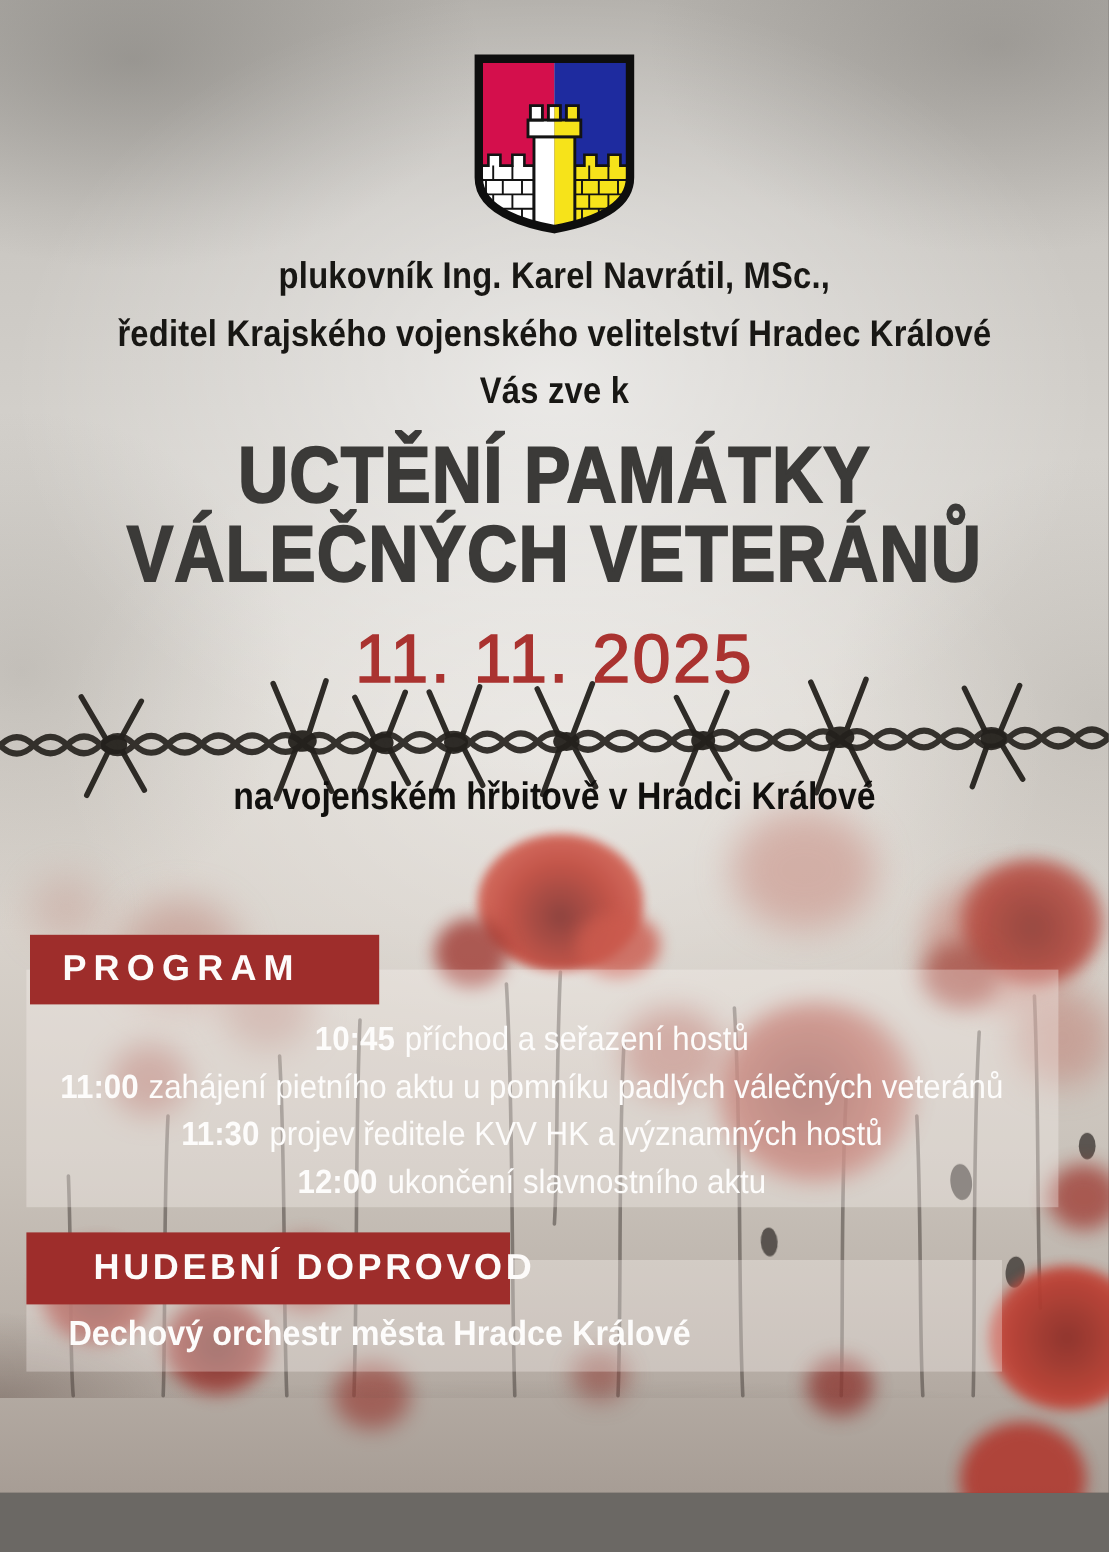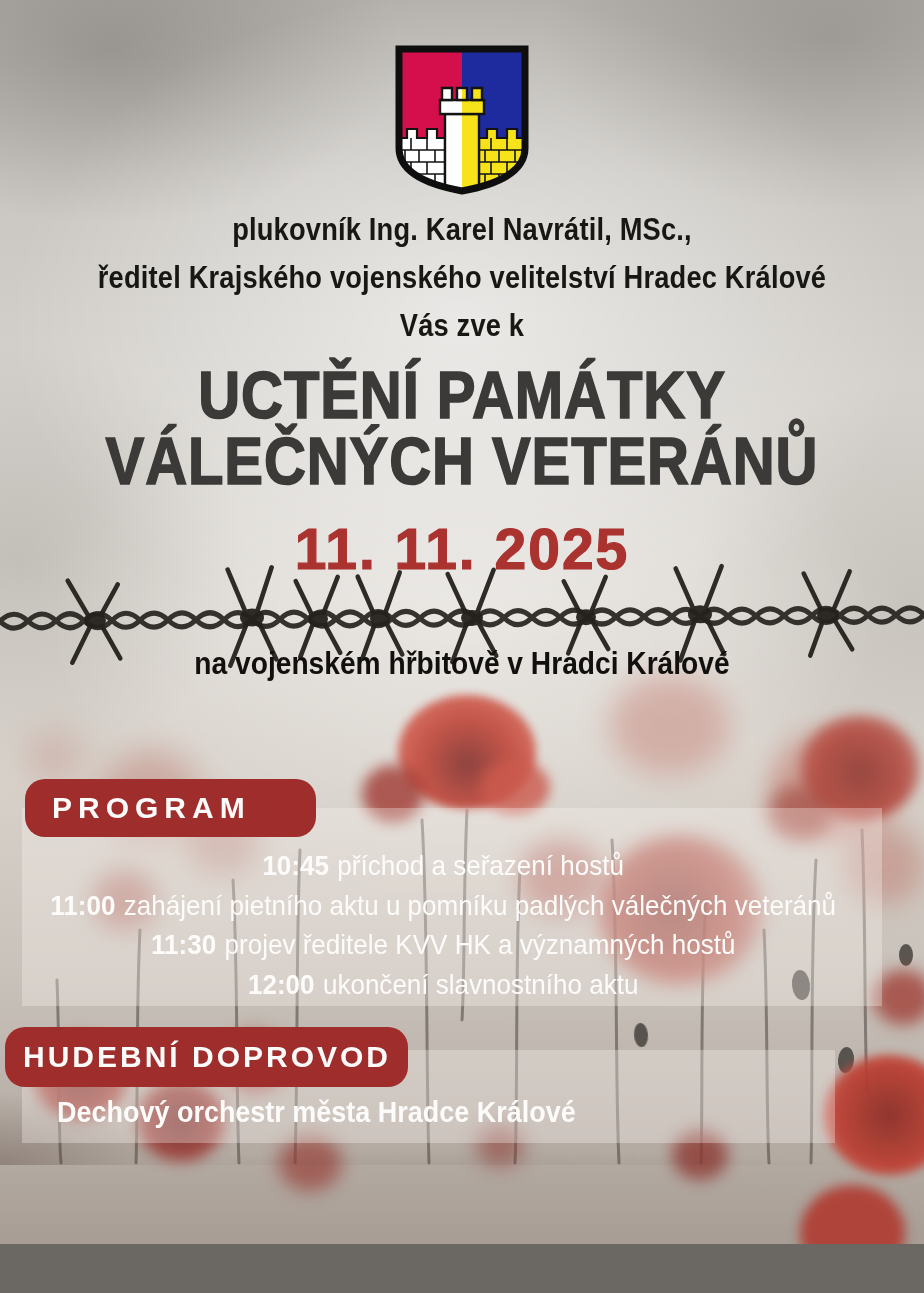--- a/index.html
+++ b/index.html
@@ -28,38 +28,38 @@
 
   
   .crest{position:absolute;left:394px;top:44px;width:136px;height:152px;}
 
   
   .center{position:absolute;left:0;width:100%;text-align:center;}
   .cond{transform:scaleX(0.88);transform-origin:50% 50%;}
   .intro{top:206px;font-size:31px;font-weight:bold;line-height:48px;color:#181714;letter-spacing:0.2px;}
   .title{top:362px;font-size:66px;line-height:66px;font-weight:800;color:#3b3a38;
          -webkit-text-stroke:1.6px #3b3a38;letter-spacing:1px;}
-  .date{top:516px;font-size:57px;font-weight:700;letter-spacing:2px;color:var(--date-red,#aa3330);
+  .date{top:516px;font-size:57px;font-weight:400;letter-spacing:2px;color:var(--date-red,#aa3330);
         -webkit-text-stroke:1.2px var(--date-red,#aa3330);}
   .location{top:645px;font-size:32px;font-weight:bold;color:#11100e;}
 
   .wire{position:absolute;left:0;top:552px;width:924px;height:122px;}
 
   
   .band{position:absolute;background:rgba(252,246,243,0.32);}
   .band.program-band{left:22px;top:808px;width:860px;height:198px;}
   .band.music-band{left:22px;top:1050px;width:813px;height:93px;}
   .banner{
     position:absolute;background:var(--accent-red,#9e2d2b);color:#fdfbfa;
-    font-weight:bold;box-sizing:border-box;white-space:nowrap;border-radius:20px;
+    font-weight:bold;box-sizing:border-box;white-space:nowrap;
   }
   .banner.program-banner{left:25px;top:779px;width:291px;height:58px;line-height:58px;
     font-size:30px;letter-spacing:6px;padding-left:27px;}
-  .banner.music-banner{left:5px;top:1027px;width:403px;height:60px;line-height:60px;
-    font-size:30px;letter-spacing:3px;padding-left:18px;}
+  .banner.music-banner{left:22px;top:1027px;width:403px;height:60px;line-height:60px;
+    font-size:30px;letter-spacing:3px;padding-left:56px;}
 
   .prog-list{position:absolute;left:34px;top:846px;width:880px;text-align:center;}
   .prog-item{font-size:28px;line-height:39.5px;color:#fdfcfb;white-space:nowrap;
     transform:scaleX(0.93);transform-origin:0 50%;}
   .prog-item .t{font-weight:bold;margin-right:9px;}
 
   .music-line{position:absolute;left:57px;top:1096px;font-size:29px;font-weight:bold;color:#fdfcfb;
     white-space:nowrap;transform:scaleX(0.93);transform-origin:0 50%;}
 
   

